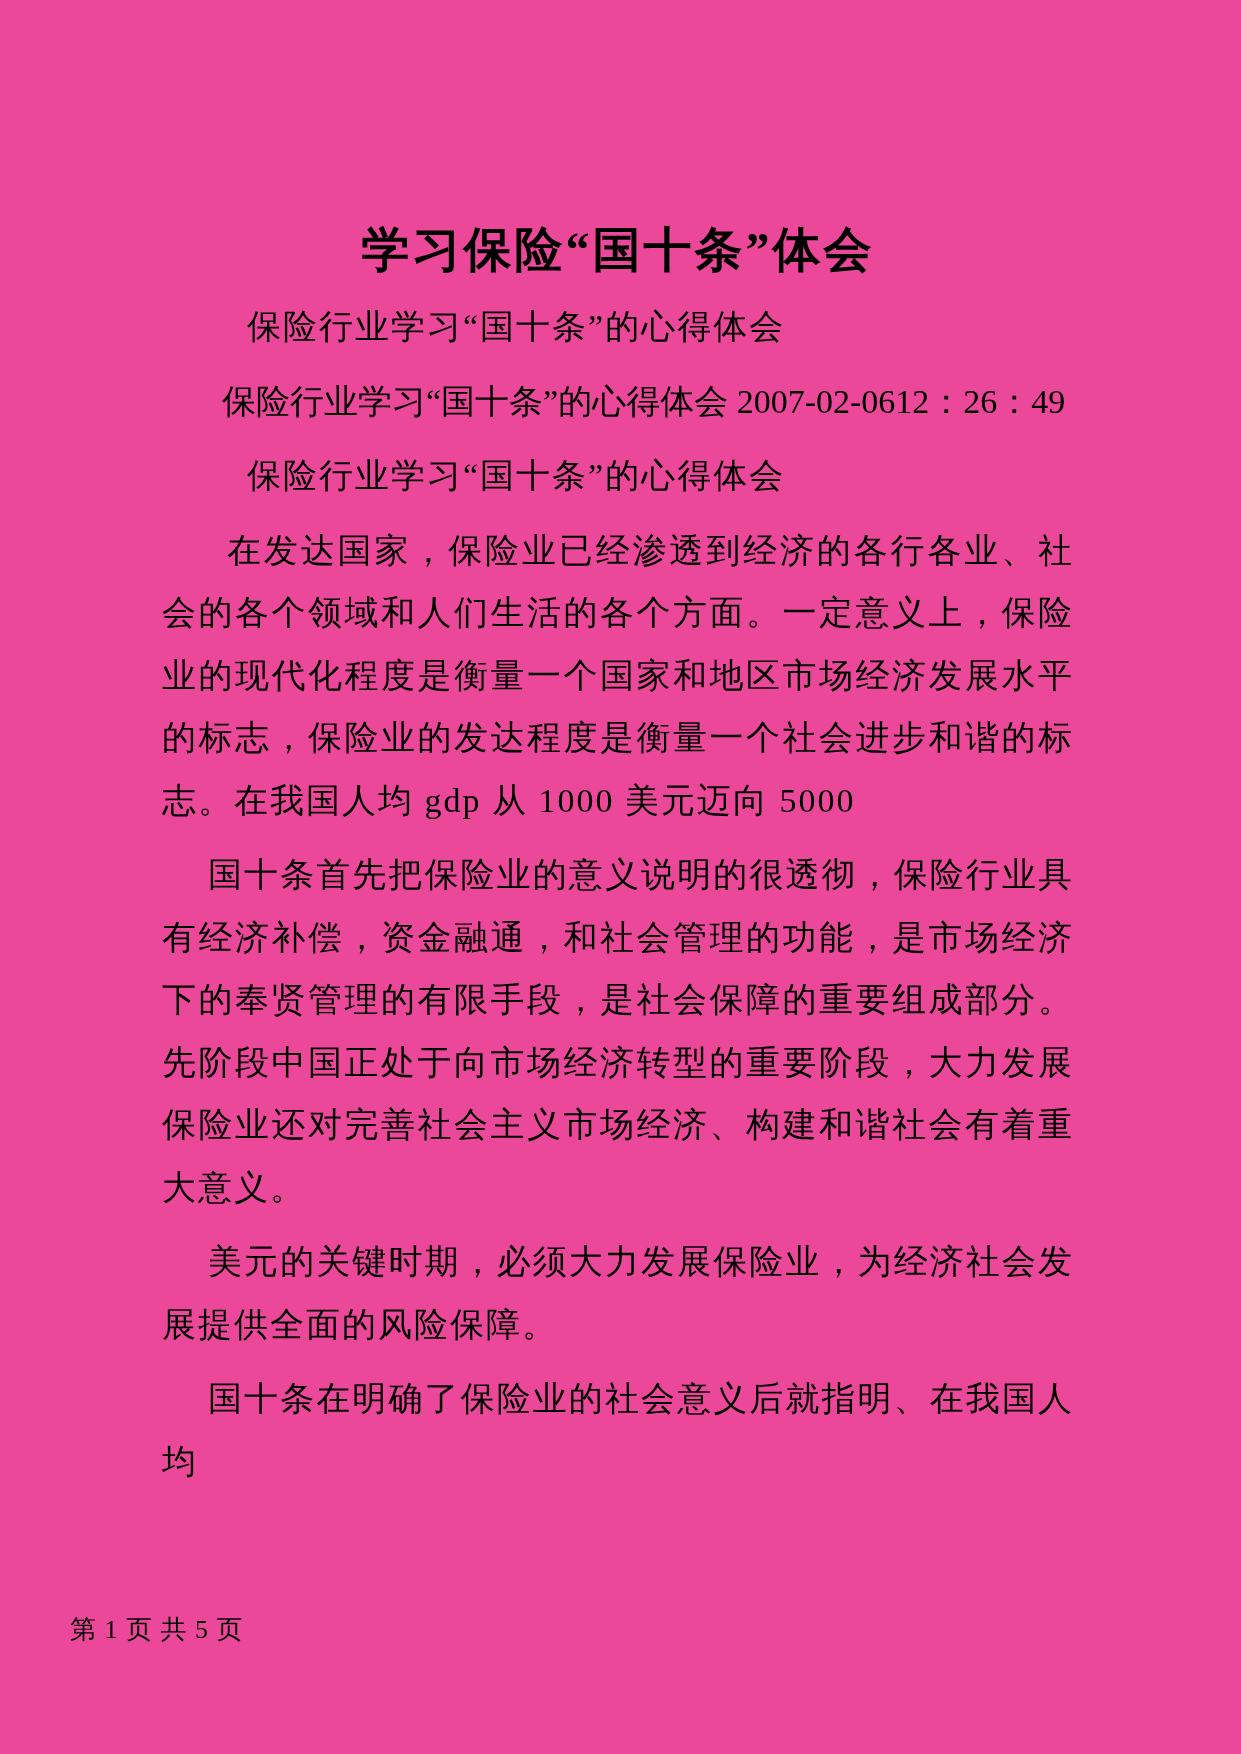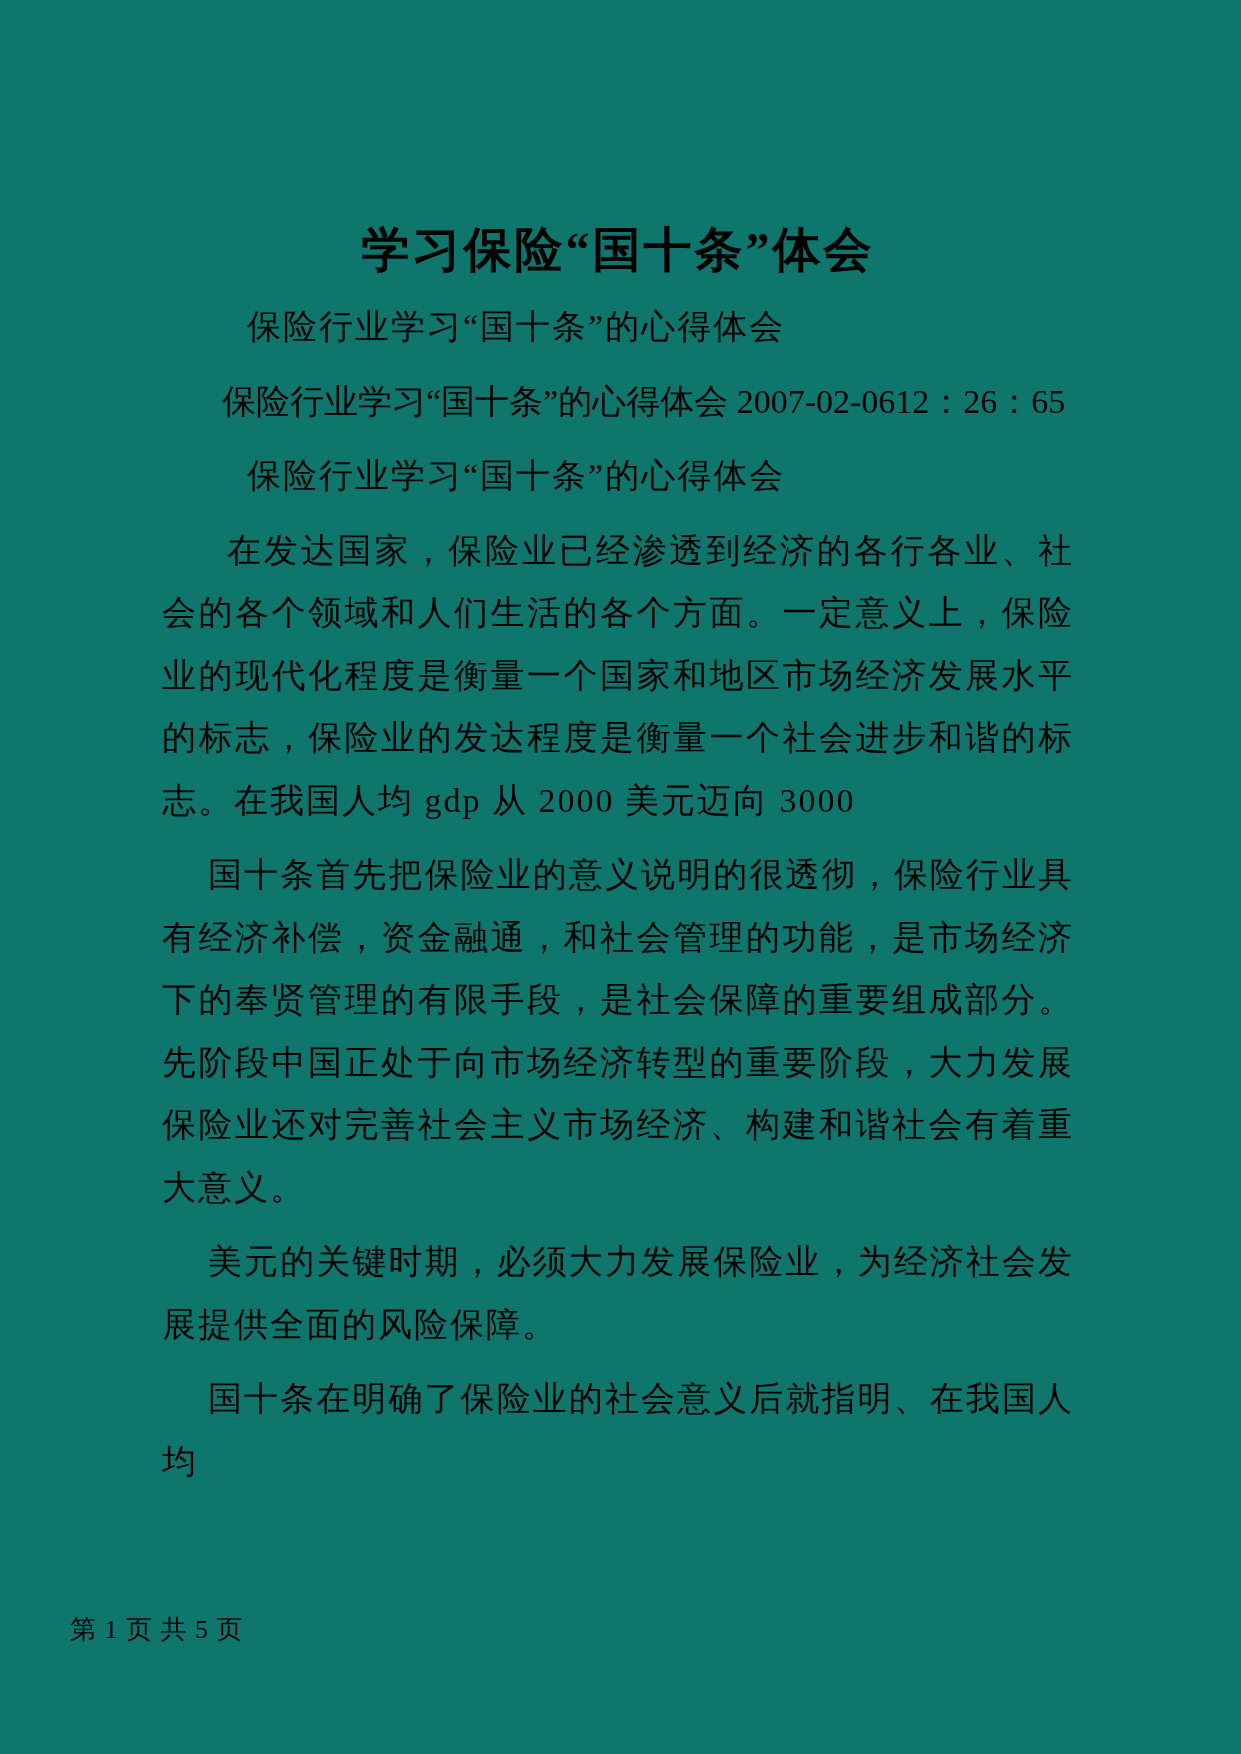--- a/index.html
+++ b/index.html
@@ -4,21 +4,21 @@
 <style>
   html, body {
     margin: 0;
     padding: 0;
     background: #ffffff;
   }
   .page {
     position: relative;
     width: 1241px;
     height: 1754px;
-    background: #0f766e;
+    background: #ec4899;
     color: #000000;
     font-family: "Liberation Serif", "DejaVu Serif", serif;
     overflow: hidden;
   }
   .content {
     position: absolute;
     left: 150px;
     top: 216px;
     width: 936px;
   }
@@ -64,26 +64,26 @@
 </style>
 </head>
 <body>
 
 <div class="page">
   <div class="content">
     <h1 class="doc-title">学习保险“国十条”体会</h1>
 
     <p class="para indent-lg">保险行业学习“国十条”的心得体会</p>
 
-    <p class="para header-date">保险行业学习“国十条”的心得体会 2007-02-0612：26：65</p>
+    <p class="para header-date">保险行业学习“国十条”的心得体会 2007-02-0612：26：49</p>
 
     <p class="para indent-lg">保险行业学习“国十条”的心得体会</p>
 
 
-    <p class="para indent-md">在发达国家，保险业已经渗透到经济的各行各业、社会的各个领域和人们生活的各个方面。一定意义上，保险业的现代化程度是衡量一个国家和地区市场经济发展水平的标志，保险业的发达程度是衡量一个社会进步和谐的标志。在我国人均 gdp 从 2000 美元迈向 3000</p>
+    <p class="para indent-md">在发达国家，保险业已经渗透到经济的各行各业、社会的各个领域和人们生活的各个方面。一定意义上，保险业的现代化程度是衡量一个国家和地区市场经济发展水平的标志，保险业的发达程度是衡量一个社会进步和谐的标志。在我国人均 gdp 从 1000 美元迈向 5000</p>
 
     <p class="para indent-sm">国十条首先把保险业的意义说明的很透彻，保险行业具有经济补偿，资金融通，和社会管理的功能，是市场经济下的奉贤管理的有限手段，是社会保障的重要组成部分。先阶段中国正处于向市场经济转型的重要阶段，大力发展保险业还对完善社会主义市场经济、构建和谐社会有着重大意义。</p>
 
     <p class="para indent-sm">美元的关键时期，必须大力发展保险业，为经济社会发展提供全面的风险保障。</p>
 
     <p class="para indent-sm">国十条在明确了保险业的社会意义后就指明、在我国人均</p>
   </div>
 
   <div class="footer">第 1 页 共 5 页</div>
 </div>

